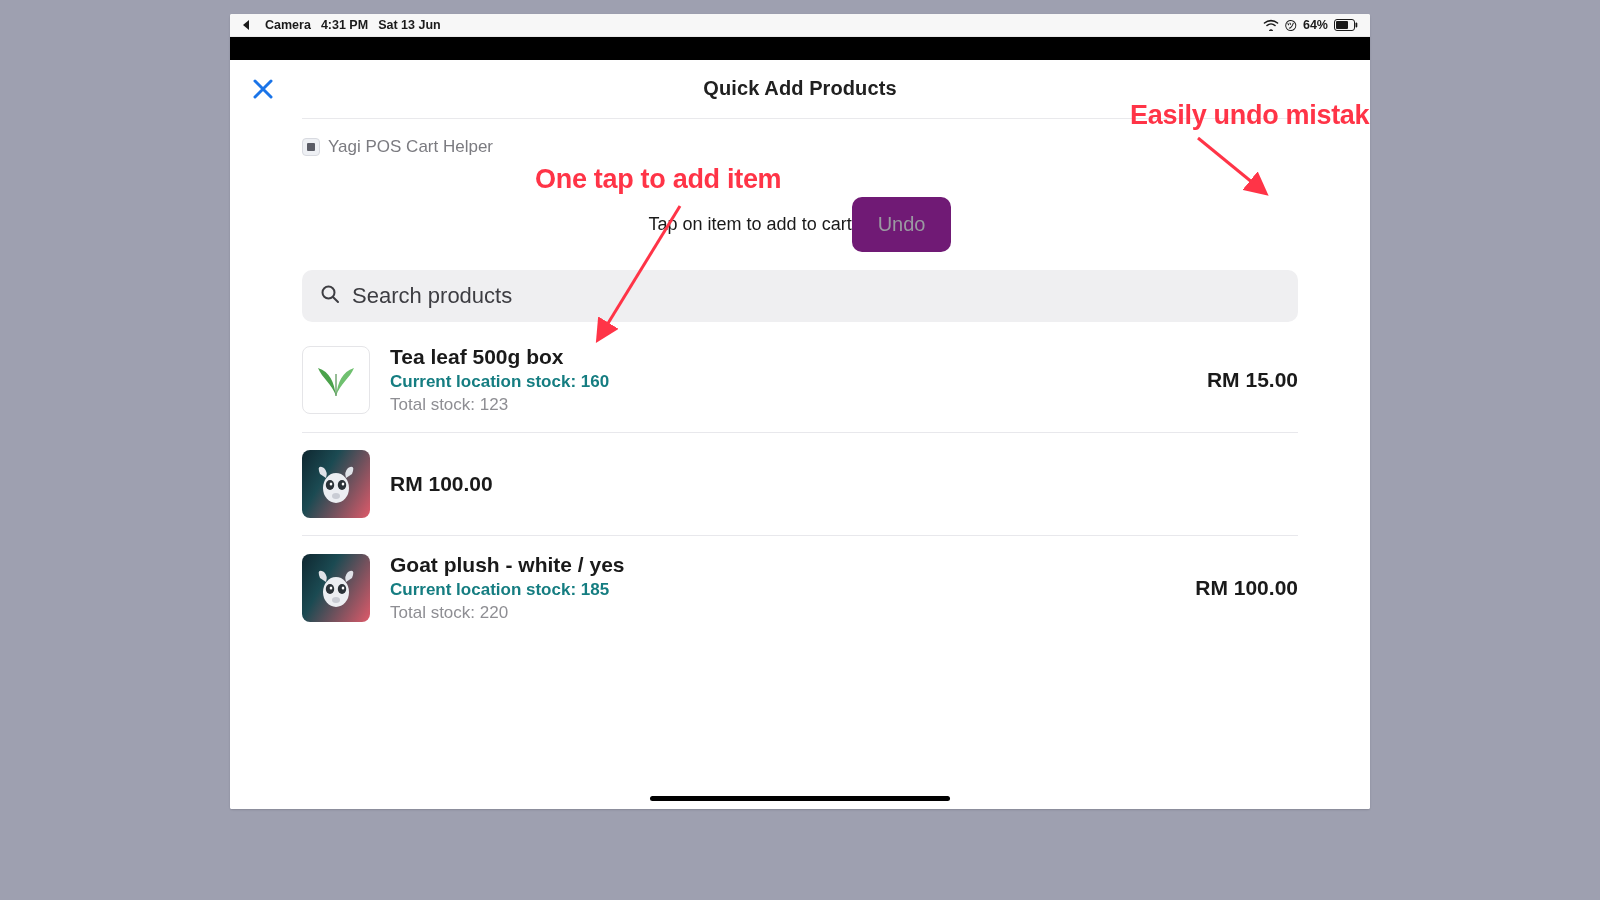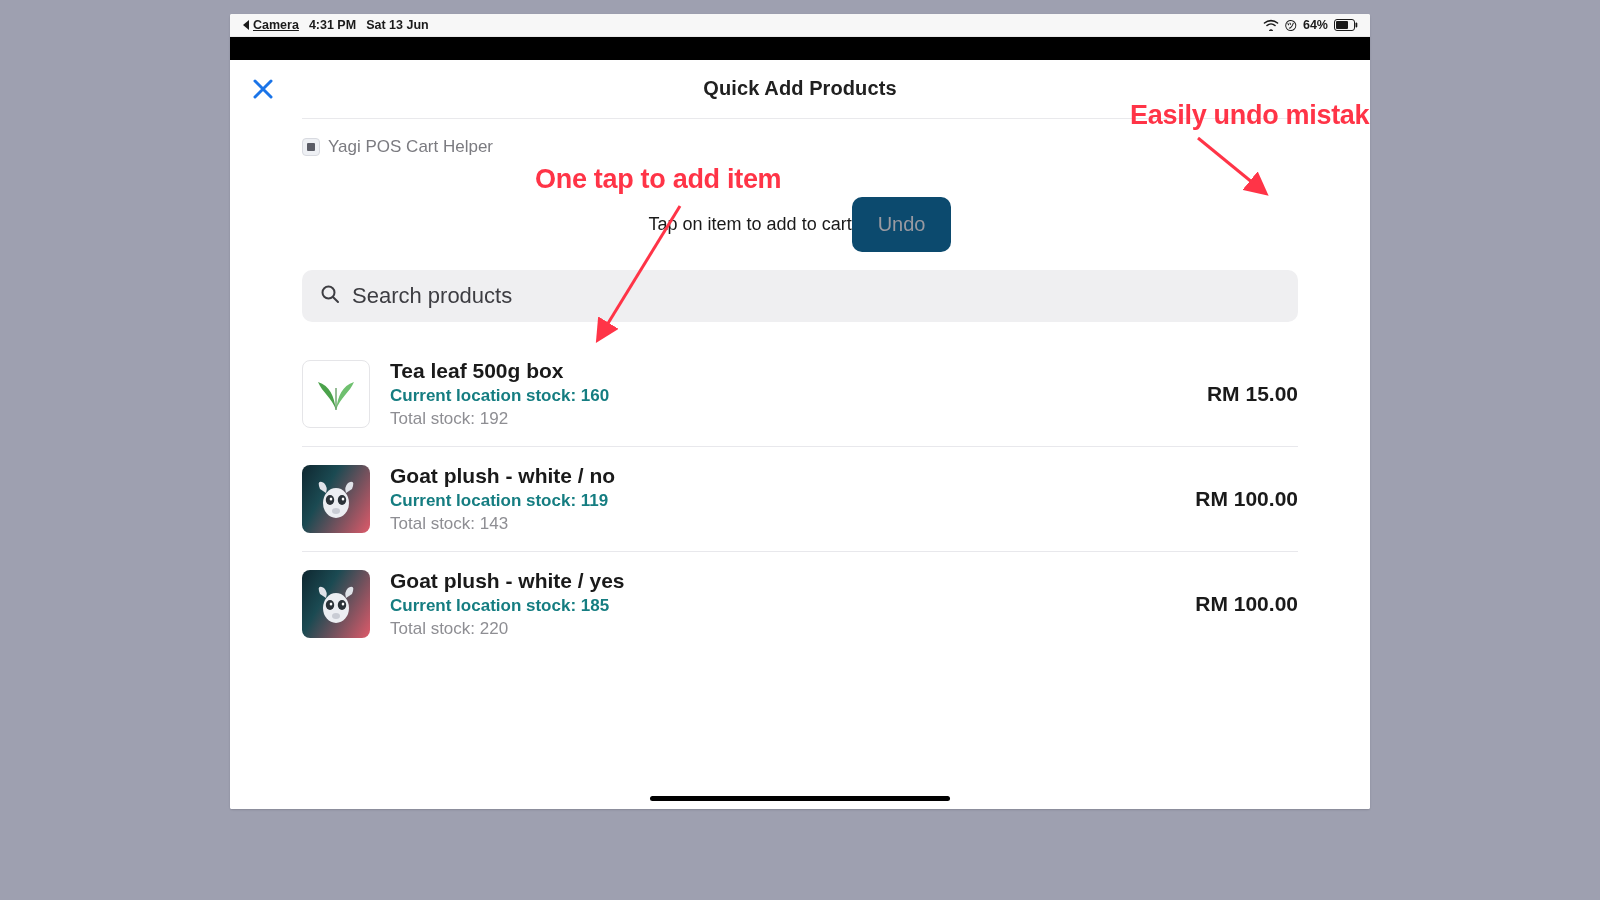--- a/index.html
+++ b/index.html
@@ -27,21 +27,21 @@
     background: #f7f7f7;
     display: flex;
     align-items: center;
     font-size: 12.5px;
     font-weight: 600;
     color: #1a1a1a;
     padding: 0 12px;
     border-bottom: 1px solid rgba(0,0,0,0.05);
   }
   .sb-left { display: flex; align-items: center; gap: 10px; }
-  .sb-back { display: flex; align-items: center; gap: 3px; text-decoration: underline; }
+  .sb-back { display: flex; align-items: center; gap: 15px; }
   .sb-right { margin-left: auto; display: flex; align-items: center; gap: 6px; }
   .wifi-icon, .battery-icon { display: inline-flex; }
   
   .black-strip { height: 23px; background: #000; }
   
   .modal {
     background: #fff;
     height: calc(100% - 46px);
     position: relative;
     display: flex;
@@ -101,38 +101,38 @@
     display: flex;
     align-items: center;
     justify-content: center;
     margin-bottom: 18px;
   }
   .hint-text {
     font-size: 18px;
     color: #1a1a1a;
   }
   .undo-btn {
-    background: #0c4a6e;
+    background: #701a75;
     color: #9a9aa1;
     font-size: 20px;
     padding: 16px 26px;
     border-radius: 10px;
     border: none;
     font-weight: 400;
     cursor: pointer;
   }
   .search-box {
     background: #efeff1;
     border-radius: 10px;
     height: 52px;
     display: flex;
     align-items: center;
     padding: 0 18px;
     gap: 12px;
-    margin-bottom: 20px;
+    margin-bottom: 6px;
   }
   .search-icon { color: #3d3d42; flex-shrink: 0; }
   .search-input {
     border: none;
     background: transparent;
     font-size: 22px;
     color: #3d3d42;
     outline: none;
     flex: 1;
   }
@@ -273,45 +273,40 @@
           <div class="thumb">
             <svg width="48" height="48" viewBox="0 0 48 48">
               <path d="M24 40 C20 28 10 22 6 12 C18 16 22 26 24 40 Z" fill="#4ba24b"></path>
               <path d="M24 40 C28 28 38 22 42 12 C30 16 26 26 24 40 Z" fill="#6fc06f"></path>
               <line x1="24" y1="40" x2="24" y2="18" stroke="#2e7a2e" stroke-width="1"></line>
             </svg>
           </div>
           <div class="p-info">
             <div class="p-name">Tea leaf 500g box</div>
             <div class="p-stock-loc">Current location stock: 160</div>
-            <div class="p-stock-total">Total stock: 192</div>
+            <div class="p-stock-total">Total stock: 123</div>
           </div>
           <div class="p-price">RM 15.00</div>
         </div>
 
         <div class="product-row">
           <div class="thumb goat">
             <div class="goat-face">
               <svg width="52" height="52" viewBox="0 0 52 52">
                 <ellipse cx="26" cy="30" rx="13" ry="15" fill="#eceef2"></ellipse>
                 <ellipse cx="20" cy="27" rx="4.2" ry="5" fill="#2b3238"></ellipse>
                 <ellipse cx="32" cy="27" rx="4.2" ry="5" fill="#2b3238"></ellipse>
                 <ellipse cx="21" cy="26" rx="1.3" ry="1.6" fill="#fff"></ellipse>
                 <ellipse cx="33" cy="26" rx="1.3" ry="1.6" fill="#fff"></ellipse>
                 <path d="M10 16 Q6 6 14 10 Q18 14 16 20 Z" fill="#dfe2e8"></path>
                 <path d="M42 16 Q46 6 38 10 Q34 14 36 20 Z" fill="#dfe2e8"></path>
                 <ellipse cx="26" cy="38" rx="4" ry="3" fill="#c9ccd4"></ellipse>
               </svg>
             </div>
           </div>
-          <div class="p-info">
-            <div class="p-name">Goat plush - white / no</div>
-            <div class="p-stock-loc">Current location stock: 119</div>
-            <div class="p-stock-total">Total stock: 143</div>
-          </div>
           <div class="p-price">RM 100.00</div>
         </div>
 
         <div class="product-row">
           <div class="thumb goat">
             <div class="goat-face">
               <svg width="52" height="52" viewBox="0 0 52 52">
                 <ellipse cx="26" cy="30" rx="13" ry="15" fill="#eceef2"></ellipse>
                 <ellipse cx="20" cy="27" rx="4.2" ry="5" fill="#2b3238"></ellipse>
                 <ellipse cx="32" cy="27" rx="4.2" ry="5" fill="#2b3238"></ellipse>

